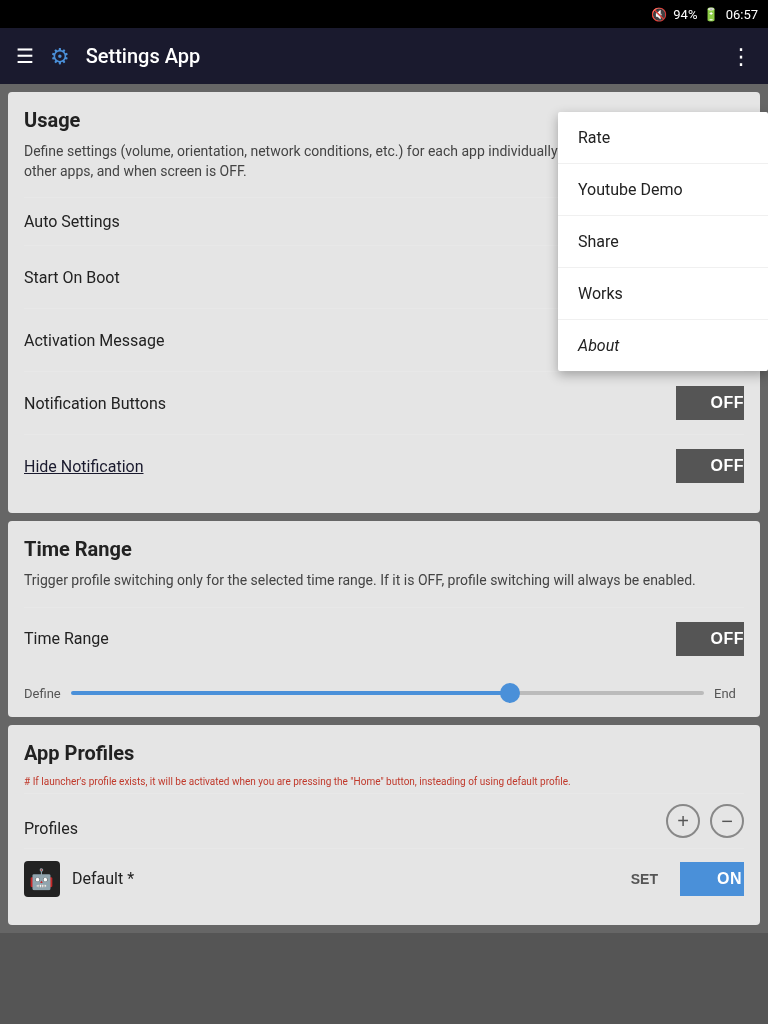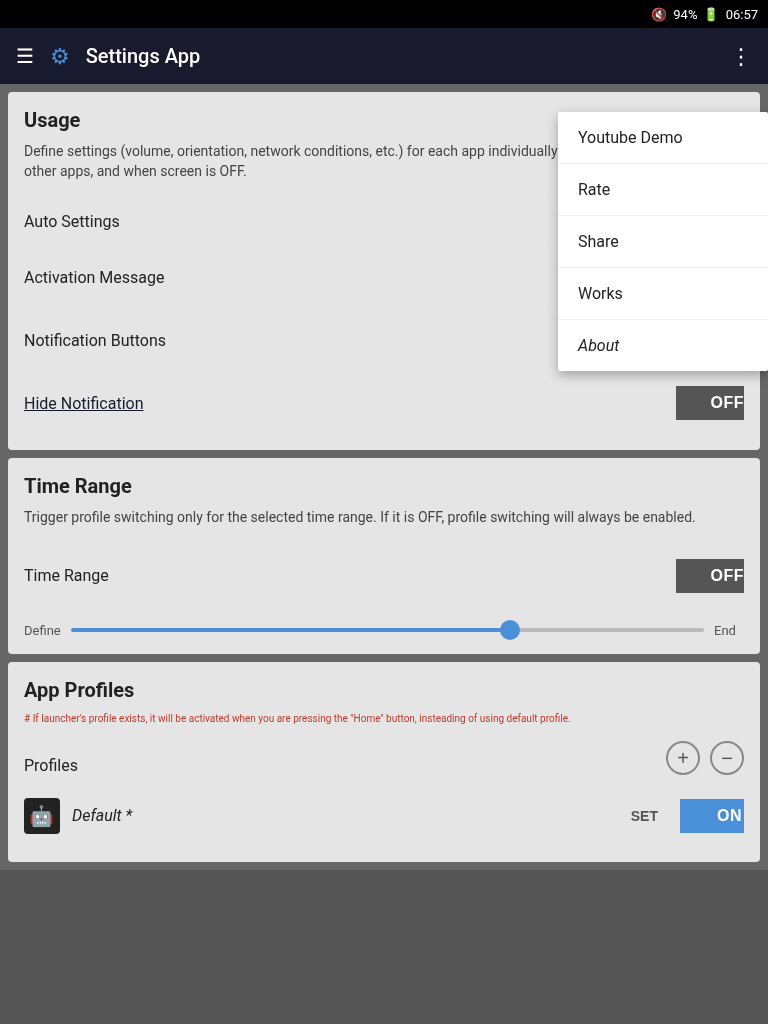--- a/index.html
+++ b/index.html
@@ -237,21 +237,20 @@
       display: flex;
       align-items: center;
       justify-content: center;
       color: #8bc34a;
       font-size: 20px;
     }
     .profile-name {
       flex: 1;
       font-size: 16px;
       color: #222;
-      font-style: italic;
     }
     .set-btn {
       background: transparent;
       border: none;
       color: #555;
       font-size: 14px;
       font-weight: 700;
       cursor: pointer;
       padding: 6px 10px;
     }
@@ -287,38 +286,42 @@
   </div>
 </div>
 
 <div class="app-bar">
   <span class="hamburger-icon">☰</span>
   <span class="gear-icon">⚙</span>
   <span class="app-title">Settings App</span>
   <span class="more-icon">⋮</span>
 
   <div class="dropdown-menu">
+    <div class="dropdown-item">Rate</div>
     <div class="dropdown-item">Youtube Demo</div>
-    <div class="dropdown-item">Rate</div>
     <div class="dropdown-item">Share</div>
     <div class="dropdown-item">Works</div>
     <div class="dropdown-item">About</div>
   </div>
 </div>
 
 <div class="main-content">
 
   <div class="card">
     <div class="card-title">Usage</div>
     <div class="card-description">Define settings (volume, orientation, network conditions, etc.) for each app individually when you are running all other apps, and when screen is OFF.</div>
 
     <div class="setting-row-no-toggle">
       <span class="setting-label">Auto Settings</span>
     </div>
 
+    <div class="setting-row">
+      <span class="setting-label">Start On Boot</span>
+      <button class="toggle-btn toggle-on">ON</button>
+    </div>
 
     <div class="setting-row">
       <span class="setting-label">Activation Message</span>
       <button class="toggle-btn toggle-off">OFF</button>
     </div>
 
     <div class="setting-row">
       <span class="setting-label">Notification Buttons</span>
       <button class="toggle-btn toggle-off-dark">OFF</button>
     </div>

